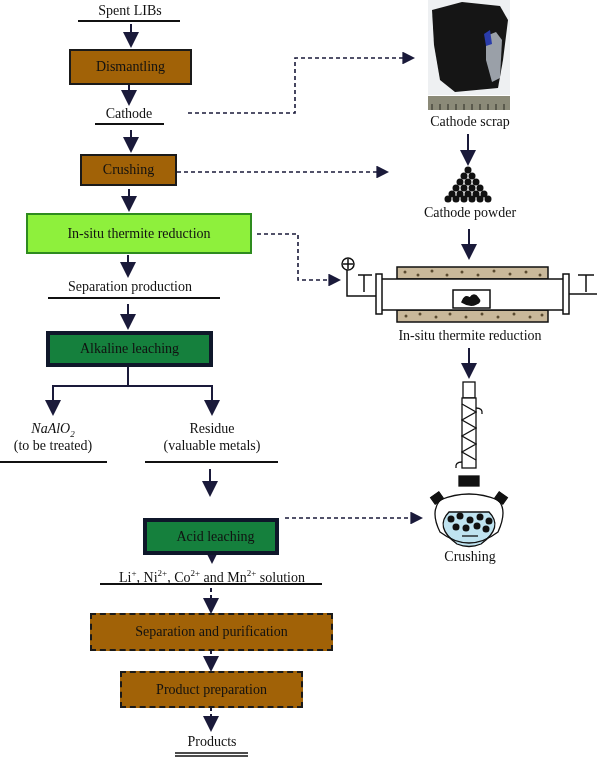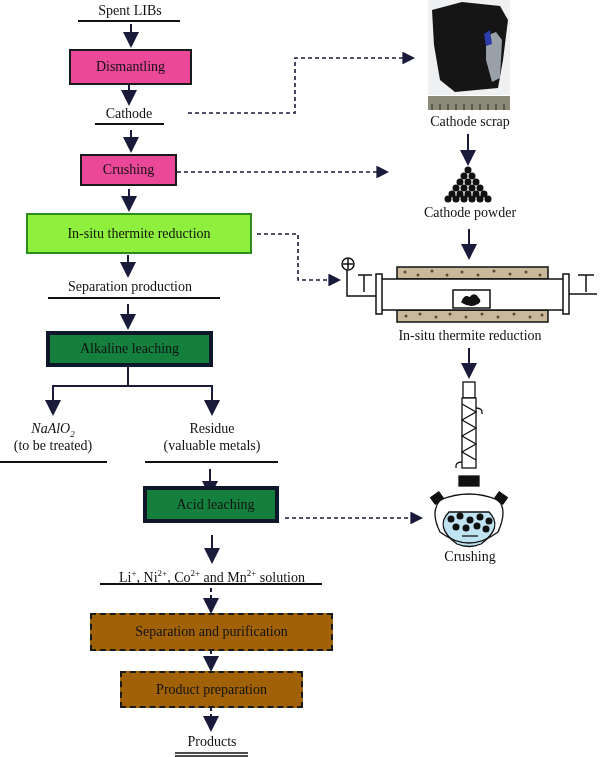--- a/index.html
+++ b/index.html
@@ -1,21 +1,21 @@
 <!DOCTYPE html>
 <html><head>
 <meta charset="utf-8">
 <style>
   html, body { margin:0; padding:0; background:#ffffff; }
   body { width:600px; height:757px; position:relative; overflow:hidden;
          font-family:"Liberation Serif","DejaVu Serif",serif; color:#111; }
   .lbl { position:absolute; font-size:14px; text-align:center; white-space:nowrap; line-height:16px; }
   .box { position:absolute; box-sizing:border-box; display:flex; align-items:center; justify-content:center;
          font-size:14px; white-space:nowrap; }
-  .box.black { border:2px solid #1a1a1a; background:#ec4899; }
+  .box.black { border:2px solid #1a1a1a; background:#a16207; }
   .box.green { border:4px solid #0f172a; background:#15803d; }
   .box.greenfill { border:2px solid #2e8b1e; background:#8ef03c; }
   .box.dashed { border:2px dashed #1a1a1a; background:#a16207; }
   svg#lines { position:absolute; left:0; top:0; }
   sup, sub { font-size:9px; }
 </style>
 </head>
 <body>
 
 <svg id="lines" width="600" height="757">
@@ -204,21 +204,21 @@
 </div>
 
 <div class="lbl" style="left:5px;top:421px;width:96px;font-style:italic;">
   <span>NaAlO</span><sub>2</sub>
 </div>
 <div class="lbl" style="left:5px;top:438px;width:96px;">(to be treated)</div>
 
 <div class="lbl" style="left:160px;top:421px;width:104px;">Residue</div>
 <div class="lbl" style="left:160px;top:438px;width:104px;">(valuable metals)</div>
 
-<div class="box green" style="left:143px;top:486px;width:136px;height:37px;padding-left:9px;">
+<div class="box green" style="left:143px;top:518px;width:136px;height:37px;padding-left:9px;">
   <span>Acid leaching</span>
 </div>
 
 <div class="lbl" style="left:104px;top:565px;width:216px;">
   <span>Li</span><sup>+</sup><span>, Ni</span><sup>2+</sup><span>, Co</span><sup>2+</sup><span> and Mn</span><sup>2+</sup><span> solution</span>
 </div>
 
 <div class="box dashed" style="left:90px;top:613px;width:243px;height:38px;">
   <span>Separation and purification</span>
 </div>

